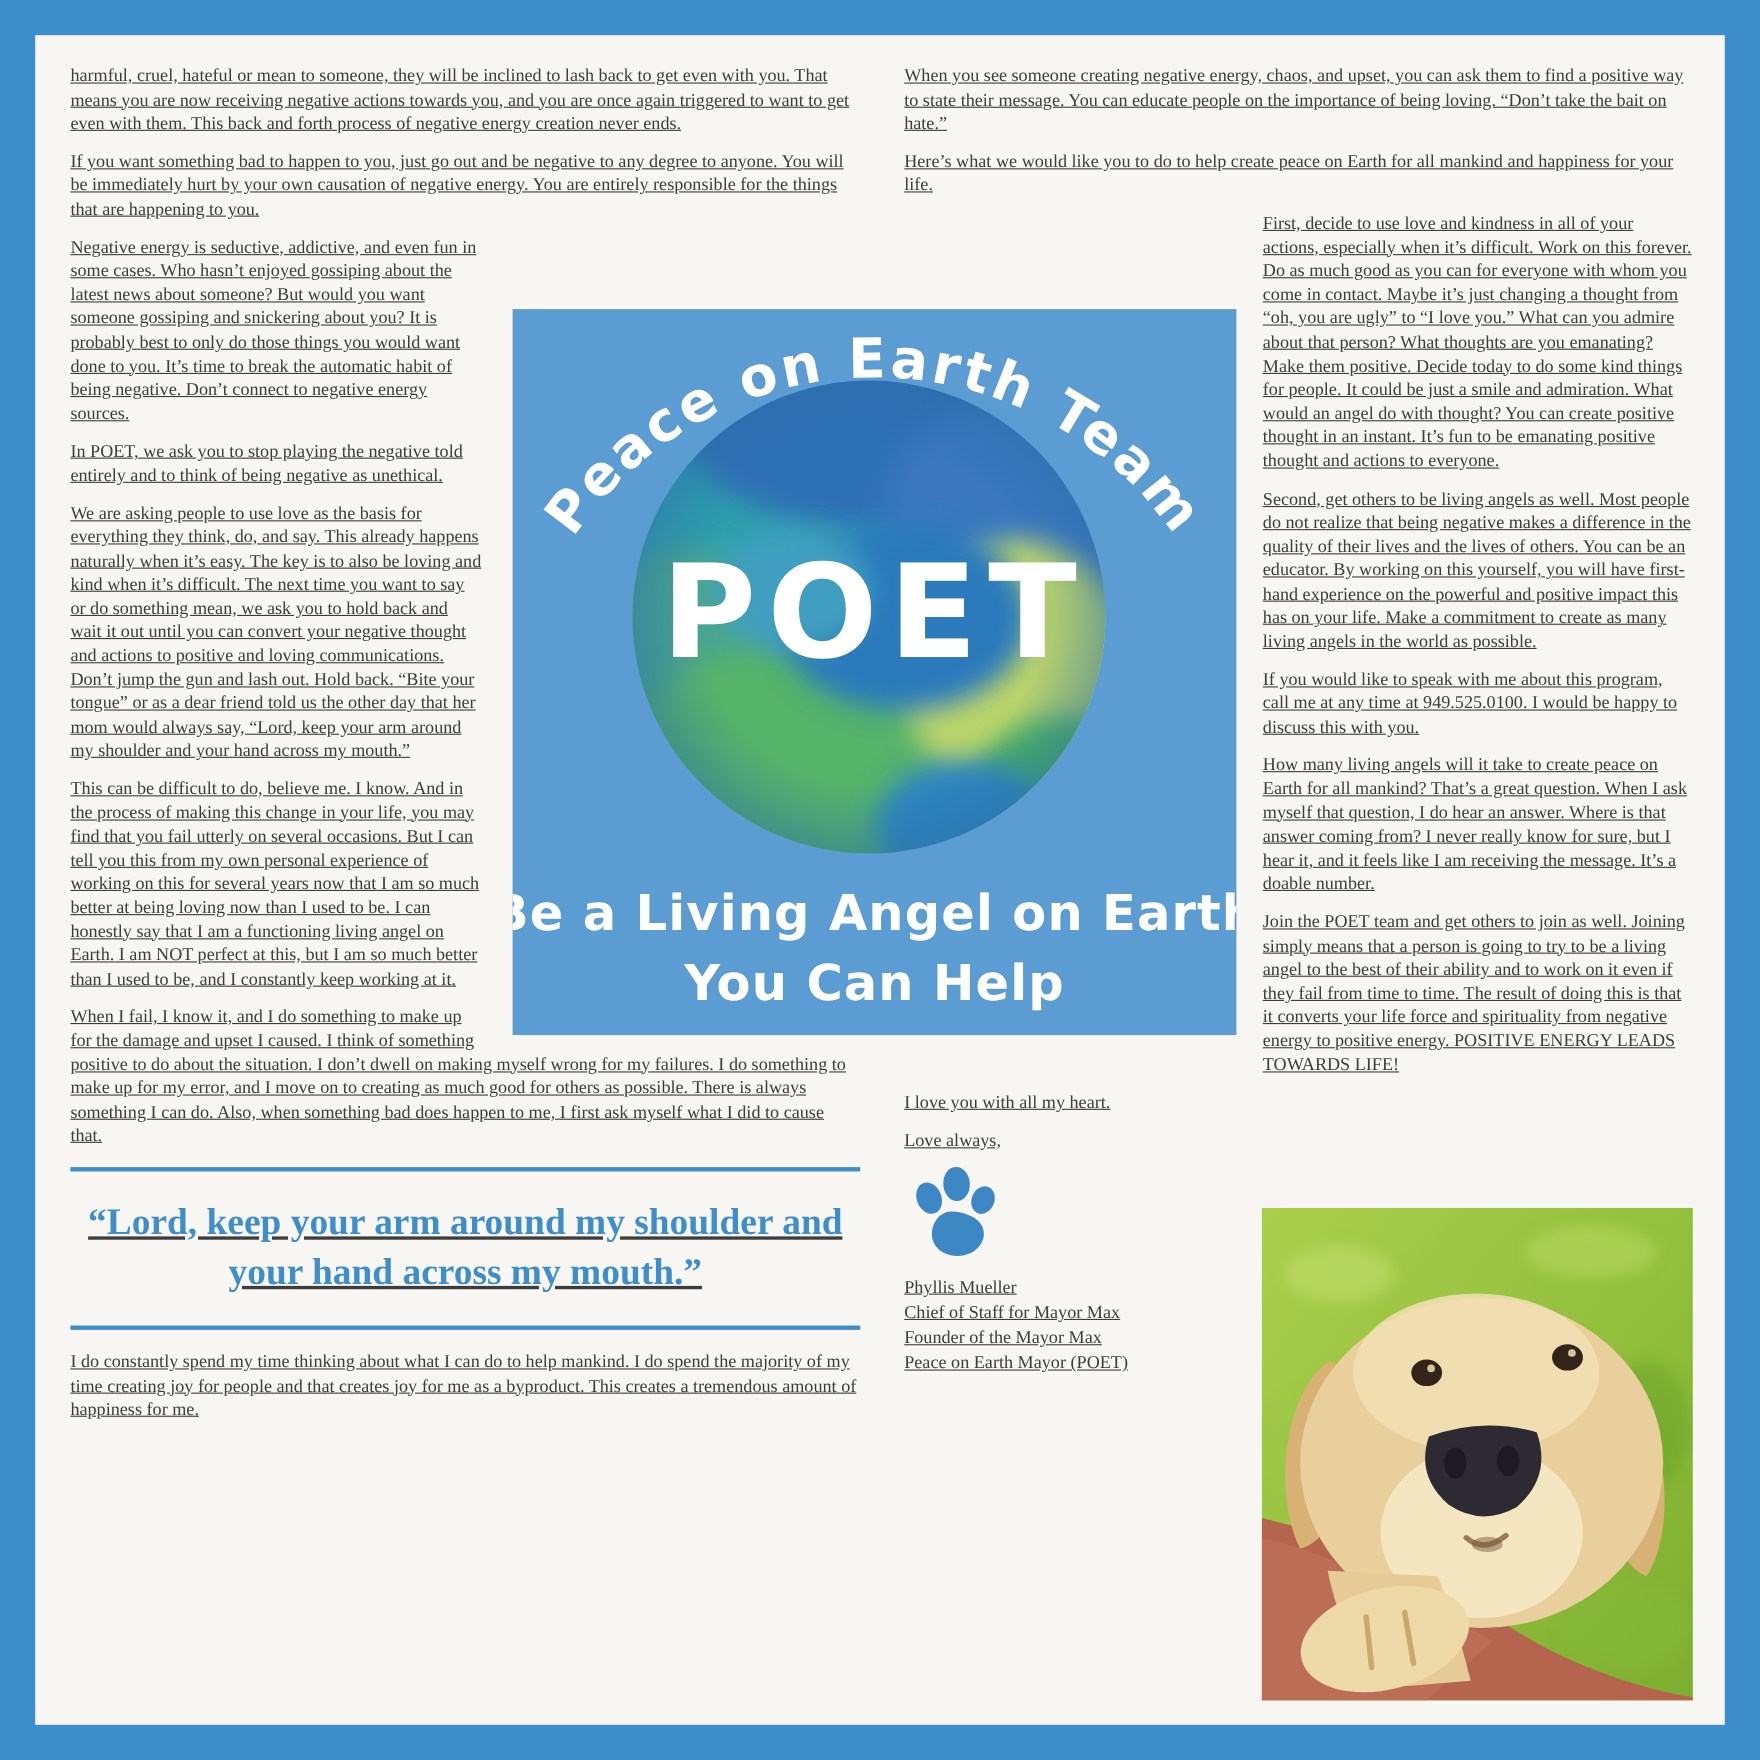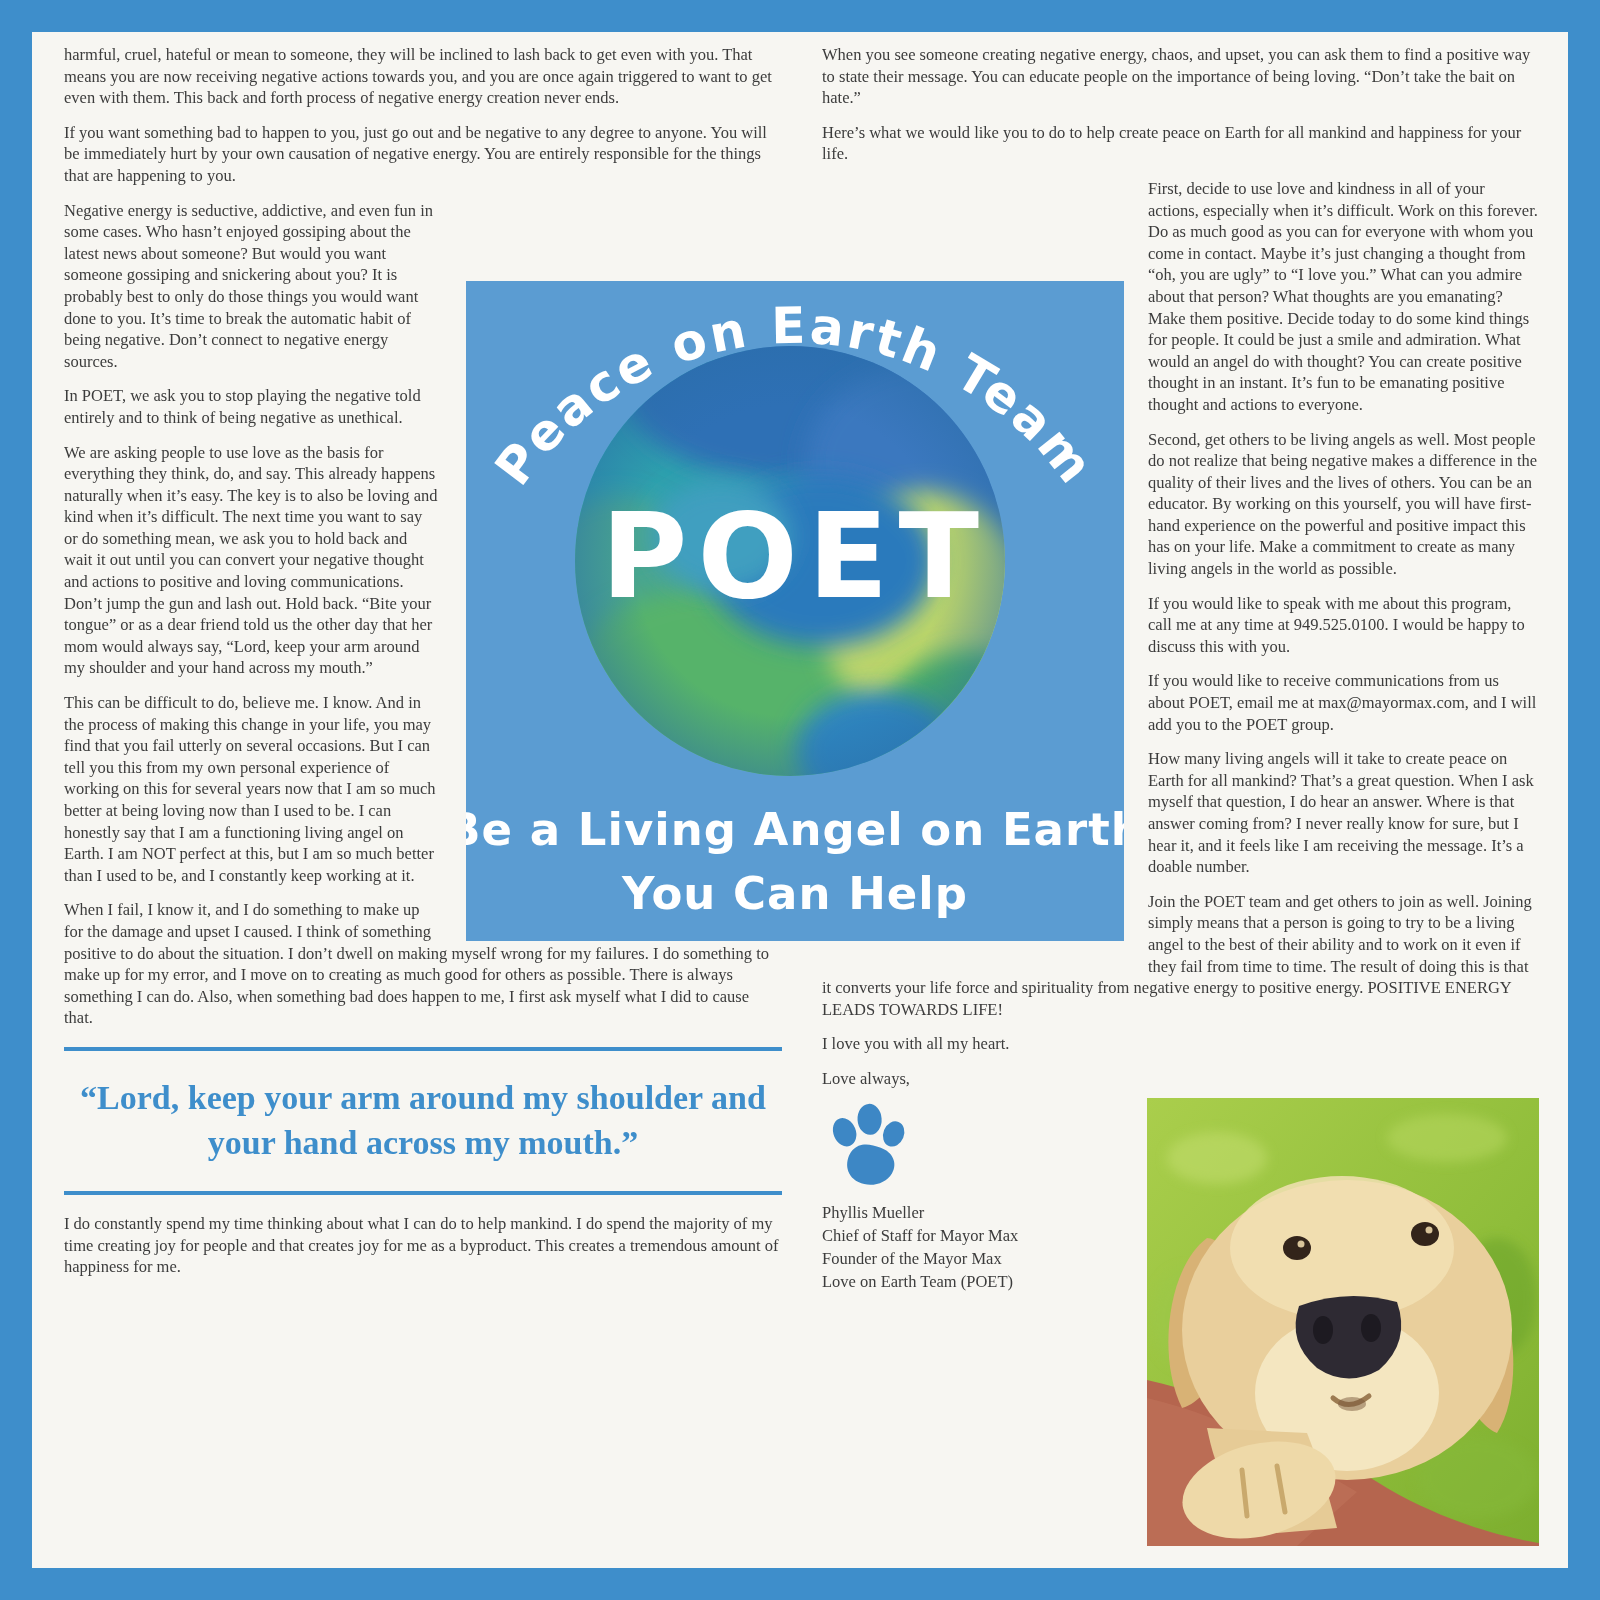--- a/index.html
+++ b/index.html
@@ -8,21 +8,21 @@
     --accent-blue:#3e8ecb;
     --paw-blue:#3d87c5;
     --text-color:#3c3c3c;
     --sheet-bg:#f7f6f2;
   }
   html,body{margin:0;padding:0;}
   body{background:var(--frame-blue);}
   .page{width:1600px;height:1600px;box-sizing:border-box;padding:32px;background:var(--frame-blue);}
   .sheet{position:relative;width:1536px;height:1536px;background:var(--sheet-bg);overflow:hidden;
          font-family:"Liberation Serif", serif;color:var(--text-color);}
-  .col{position:absolute;top:12px;}
+  .col{position:absolute;top:26px;text-decoration:underline;}
   .left-col{left:32px;width:718px;}
   .right-col{left:790px;width:716px;}
   .col p{margin:0 0 13px;font-size:16.5px;line-height:21.6px;}
   .spacer-r{float:right;width:330px;height:728px;margin-left:14px;}
   .spacer-l{float:left;width:326px;height:742px;margin-top:44px;margin-right:0;}
   hr.rule{border:none;border-top:4px solid var(--accent-blue);margin:18px 0 0 0;width:100%;}
   hr.rule.below{margin:26px 0 0 0;}
   .pullquote{font-size:34px;font-weight:bold;color:var(--accent-blue);text-align:center;
              line-height:45px;margin:24px 6px 0 6px;}
   p.after-quote{margin-top:18px;}
@@ -56,40 +56,39 @@
       <p class="after-quote">I do constantly spend my time thinking about what I can do to help mankind. I do spend the majority of my time creating joy for people and that creates joy for me as a byproduct. This creates a tremendous amount of happiness for me.</p>
     </div>
 
     <div class="col right-col">
       <p>When you see someone creating negative energy, chaos, and upset, you can ask them to find a positive way to state their message. You can educate people on the importance of being loving. “Don’t take the bait on hate.”</p>
       <p>Here’s what we would like you to do to help create peace on Earth for all mankind and happiness for your life.</p>
       <div class="spacer-l"></div>
       <p>First, decide to use love and kindness in all of your actions, especially when it’s difficult. Work on this forever. Do as much good as you can for everyone with whom you come in contact. Maybe it’s just changing a thought from “oh, you are ugly” to “I love you.” What can you admire about that person? What thoughts are you emanating? Make them positive. Decide today to do some kind things for people. It could be just a smile and admiration. What would an angel do with thought? You can create positive thought in an instant. It’s fun to be emanating positive thought and actions to everyone.</p>
       <p>Second, get others to be living angels as well. Most people do not realize that being negative makes a difference in the quality of their lives and the lives of others. You can be an educator. By working on this yourself, you will have first-hand experience on the powerful and positive impact this has on your life. Make a commitment to create as many living angels in the world as possible.</p>
       <p>If you would like to speak with me about this program, call me at any time at 949.525.0100. I would be happy to discuss this with you.</p>
-      <p>If you would like to receive communications from us about POET, email me at max@mayormax.com, and I will add you to the POET group.</p>
       <p>How many living angels will it take to create peace on Earth for all mankind? That’s a great question. When I ask myself that question, I do hear an answer. Where is that answer coming from? I never really know for sure, but I hear it, and it feels like I am receiving the message. It’s a doable number.</p>
       <p>Join the POET team and get others to join as well. Joining simply means that a person is going to try to be a living angel to the best of their ability and to work on it even if they fail from time to time. The result of doing this is that it converts your life force and spirituality from negative energy to positive energy. POSITIVE ENERGY LEADS TOWARDS LIFE!</p>
       <p class="closing-line">I love you with all my heart.</p>
       <p class="closing-line">Love always,</p>
       <div class="paw">
         <svg viewBox="0 0 100 100" xmlns="http://www.w3.org/2000/svg" aria-hidden="true">
           <g style="fill:var(--paw-blue)">
             <ellipse cx="24" cy="34" rx="13" ry="17" transform="rotate(-22 24 34)"></ellipse>
             <ellipse cx="53" cy="19" rx="14" ry="18" transform="rotate(-4 53 19)"></ellipse>
             <ellipse cx="81" cy="36" rx="12" ry="15" transform="rotate(22 81 36)"></ellipse>
             <path d="M33 55 C 24 66 24 84 40 92 C 54 99 72 94 79 82 C 86 70 80 57 66 52 C 53 47 41 46 33 55 Z"></path>
           </g>
         </svg>
       </div>
       <div class="signature">
         <div>Phyllis Mueller</div>
         <div>Chief of Staff for Mayor Max</div>
         <div>Founder of the Mayor Max</div>
-        <div>Love on Earth Team (POET)</div>
+        <div>Peace on Earth Mayor (POET)</div>
       </div>
     </div>
 
     <div class="poster">
       <svg viewBox="0 0 658 660" xmlns="http://www.w3.org/2000/svg" xmlns:xlink="http://www.w3.org/1999/xlink">
         <defs>
           <clipPath id="earthClip">
               <circle cx="324" cy="280" r="215"></circle>
             </clipPath>
           <filter id="soft" x="-40%" y="-40%" width="180%" height="180%">

